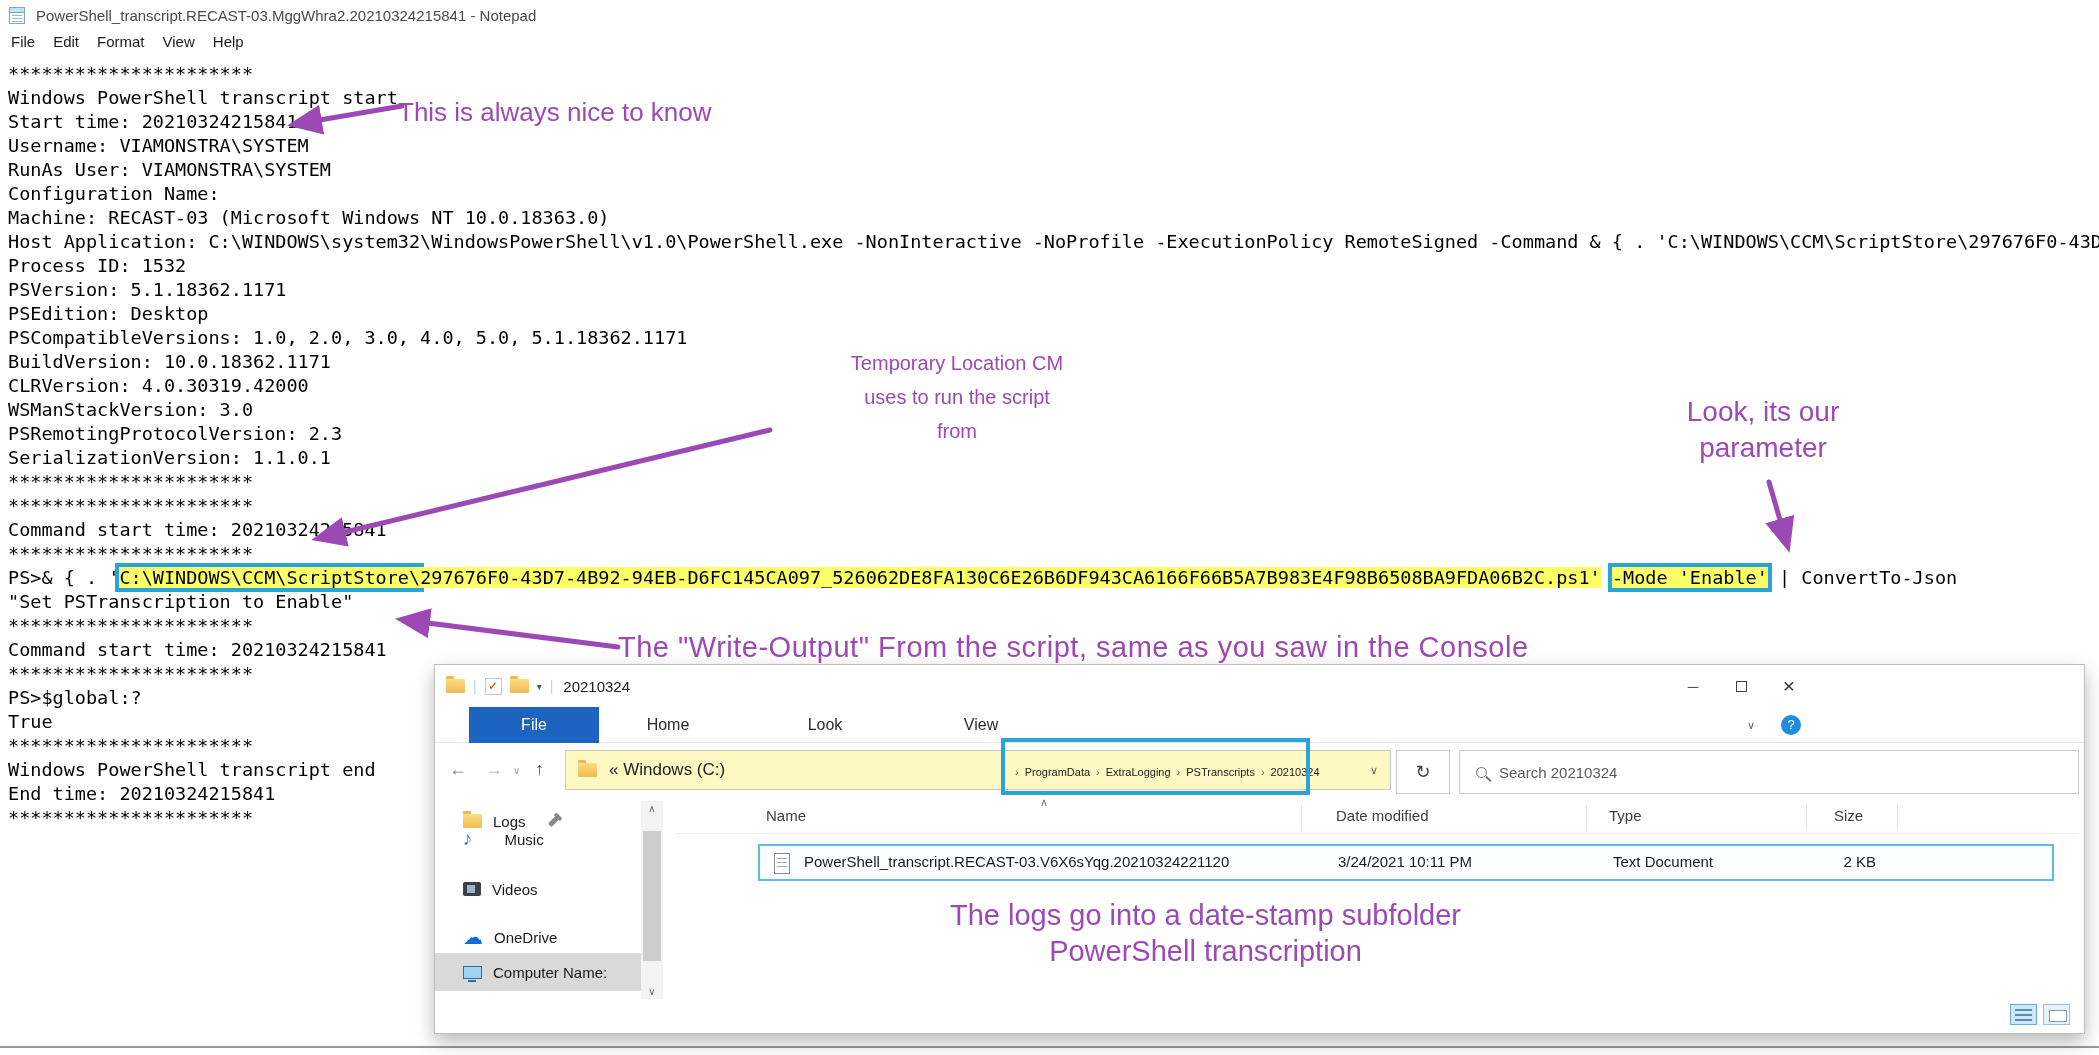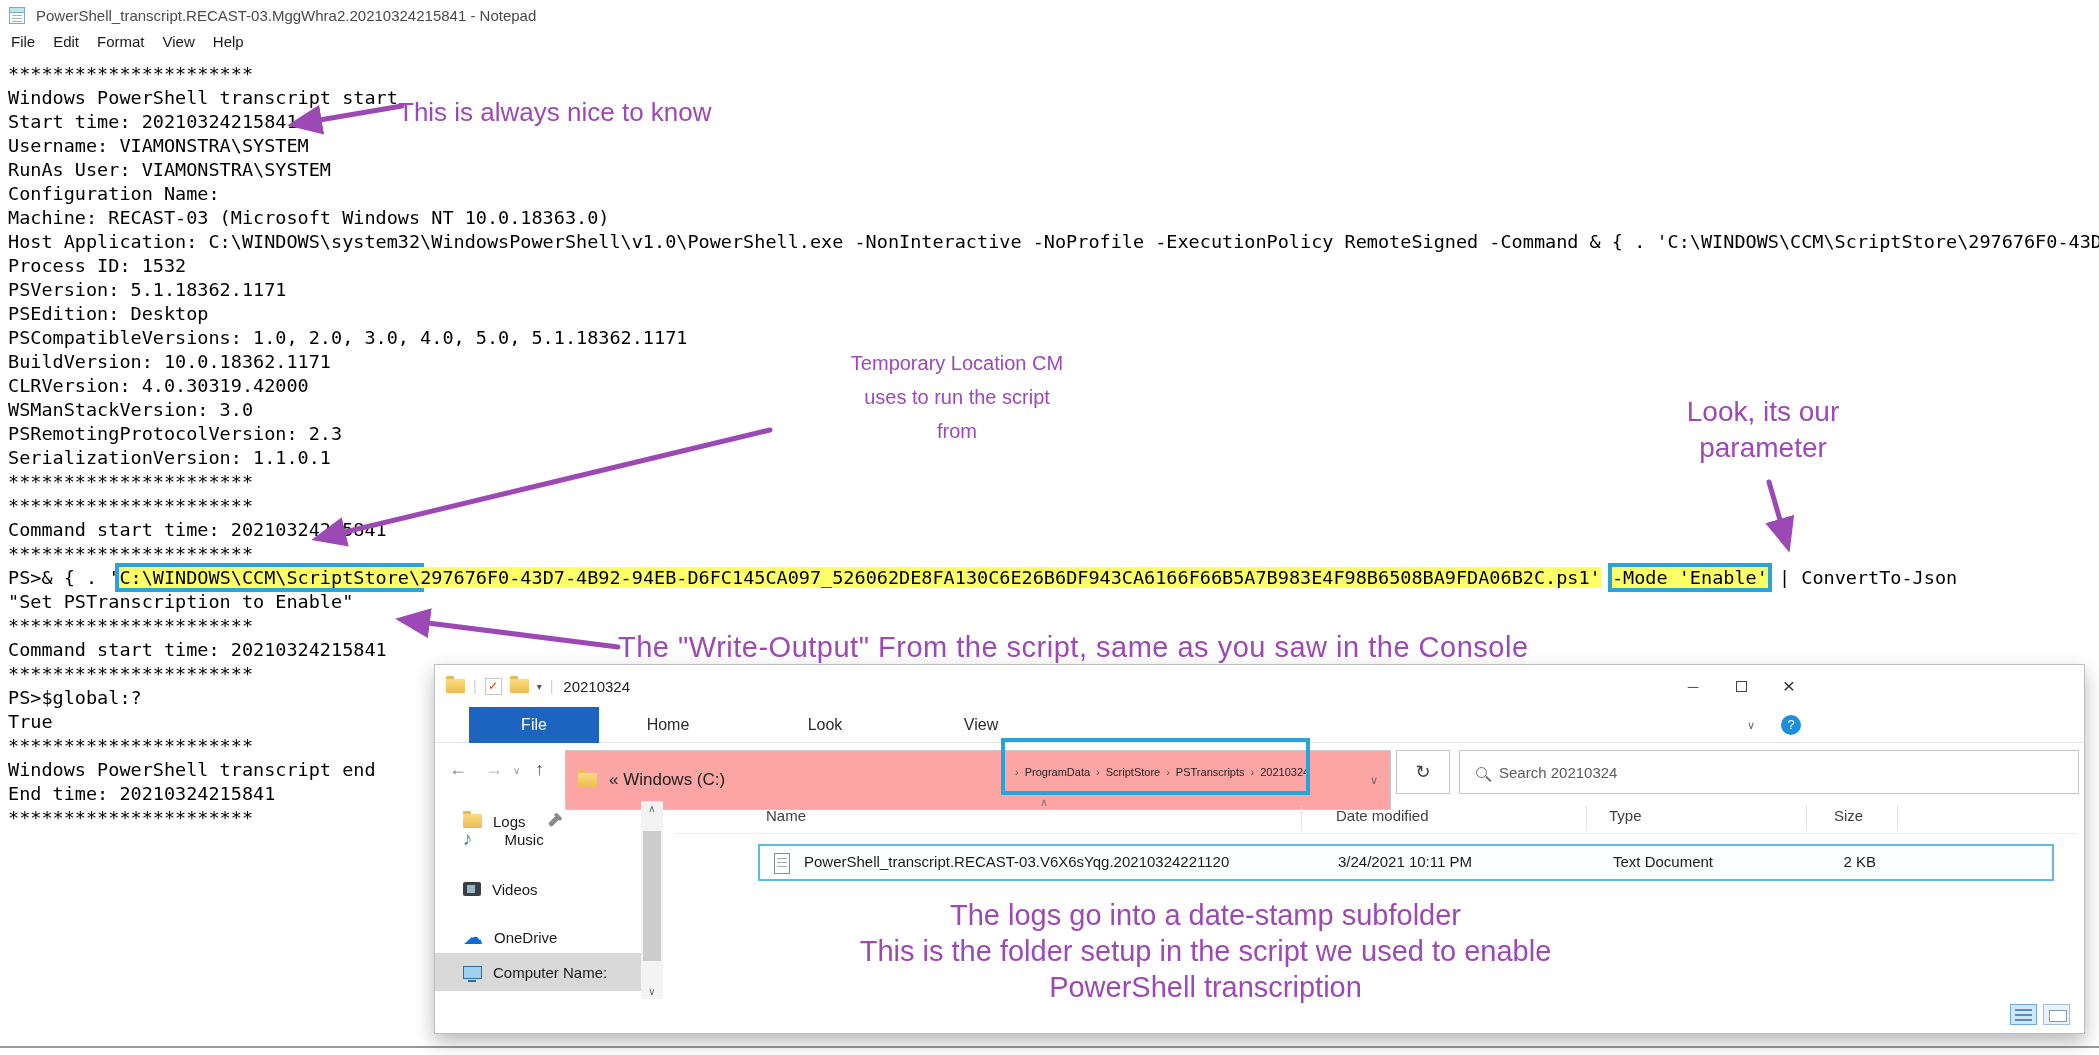--- a/index.html
+++ b/index.html
@@ -66,21 +66,21 @@
   .tab-home{left:188px}.tab-share{left:345px}.tab-view{left:501px}
   .rib-chev{position:absolute;left:1312px;top:12px;font-size:11px;color:#666}
   .ex-help{position:absolute;left:1346px;top:8px;width:20px;height:20px;border-radius:50%;background:#1d8de0;color:#fff;
      font-size:13px;text-align:center;line-height:20px}
 
   .ex-addr{position:absolute;top:78px;left:0;right:0;height:58px;background:#fff}
   .nav-ic{position:absolute;top:16px;font-size:18px;color:#8a8a8a}
   .nav-back{left:14px;color:#777}.nav-fwd{left:50px;color:#b5b5b5}
   .nav-chev{left:78px;top:22px;font-size:10px;color:#999;position:absolute}
   .nav-up{left:100px;color:#555}
-  .addr-box{position:absolute;left:130px;top:7px;width:826px;height:60px;border:1px solid #c9c9c9;background:#fca5a5;display:flex;align-items:center}
+  .addr-box{position:absolute;left:130px;top:7px;width:826px;height:40px;border:1px solid #c9c9c9;background:#fef9c3;display:flex;align-items:center}
   .addr-fold{margin-left:12px}
   .addr-root{margin-left:12px;font-size:17px;color:#222;white-space:nowrap}
   .addr-crumbs{position:absolute;left:449px;top:0;height:42px;display:flex;align-items:center;gap:6px;font-size:11px;color:#222;white-space:nowrap}
   .crumb-sep{color:#555;font-size:11px}
   .addr-chev{position:absolute;right:12px;font-size:11px;color:#666}
   .refresh-box{position:absolute;left:961px;top:7px;width:54px;height:44px;border:1px solid #c9c9c9;display:flex;align-items:center;justify-content:center;font-size:18px;color:#444}
   .search-box{position:absolute;left:1024px;top:7px;width:620px;height:44px;border:1px solid #c9c9c9;display:flex;align-items:center;padding-left:16px;gap:12px}
   .mag{width:11px;height:11px;border:1.6px solid #6f6f6f;border-radius:50%;position:relative;flex:0 0 auto}
   .mag::after{content:"";position:absolute;width:7px;height:1.6px;background:#6f6f6f;transform:rotate(45deg);right:-6px;bottom:-3px}
   .search-text{font-size:15px;color:#5a5a5a}
@@ -187,21 +187,21 @@
       <span class="nav-chev">∨</span>
       <span class="nav-ic nav-up">↑</span>
 
       <div class="addr-box">
         <span class="fold addr-fold"></span>
         <span class="addr-root">« Windows (C:)</span>
         <span class="addr-crumbs">
             <span class="crumb-sep">›</span>
             <span>ProgramData</span>
             <span class="crumb-sep">›</span>
-            <span>ScriptStore</span>
+            <span>ExtraLogging</span>
             <span class="crumb-sep">›</span>
             <span>PSTranscripts</span>
             <span class="crumb-sep">›</span>
             <span>20210324</span>
           </span>
         <span class="addr-chev">∨</span>
       </div>
       <div class="refresh-box">↻</div>
       <div class="search-box">
         <span class="mag"></span>
@@ -281,18 +281,17 @@
     <div>uses to run the script</div>
     <div>from</div>
   </div>
   <div class="note note-3">
     <div>Look, its our</div>
     <div>parameter</div>
   </div>
   <div class="note note-4">The "Write-Output" From the script, same as you saw in the Console</div>
   <div class="note note-5">
     <div>The logs go into a date-stamp subfolder</div>
-    <div>This is the folder setup in the script we used to enable</div>
     <div>PowerShell transcription</div>
   </div>
 
   <div class="crumb-box"></div>
 </div>
 
 </body></html>

